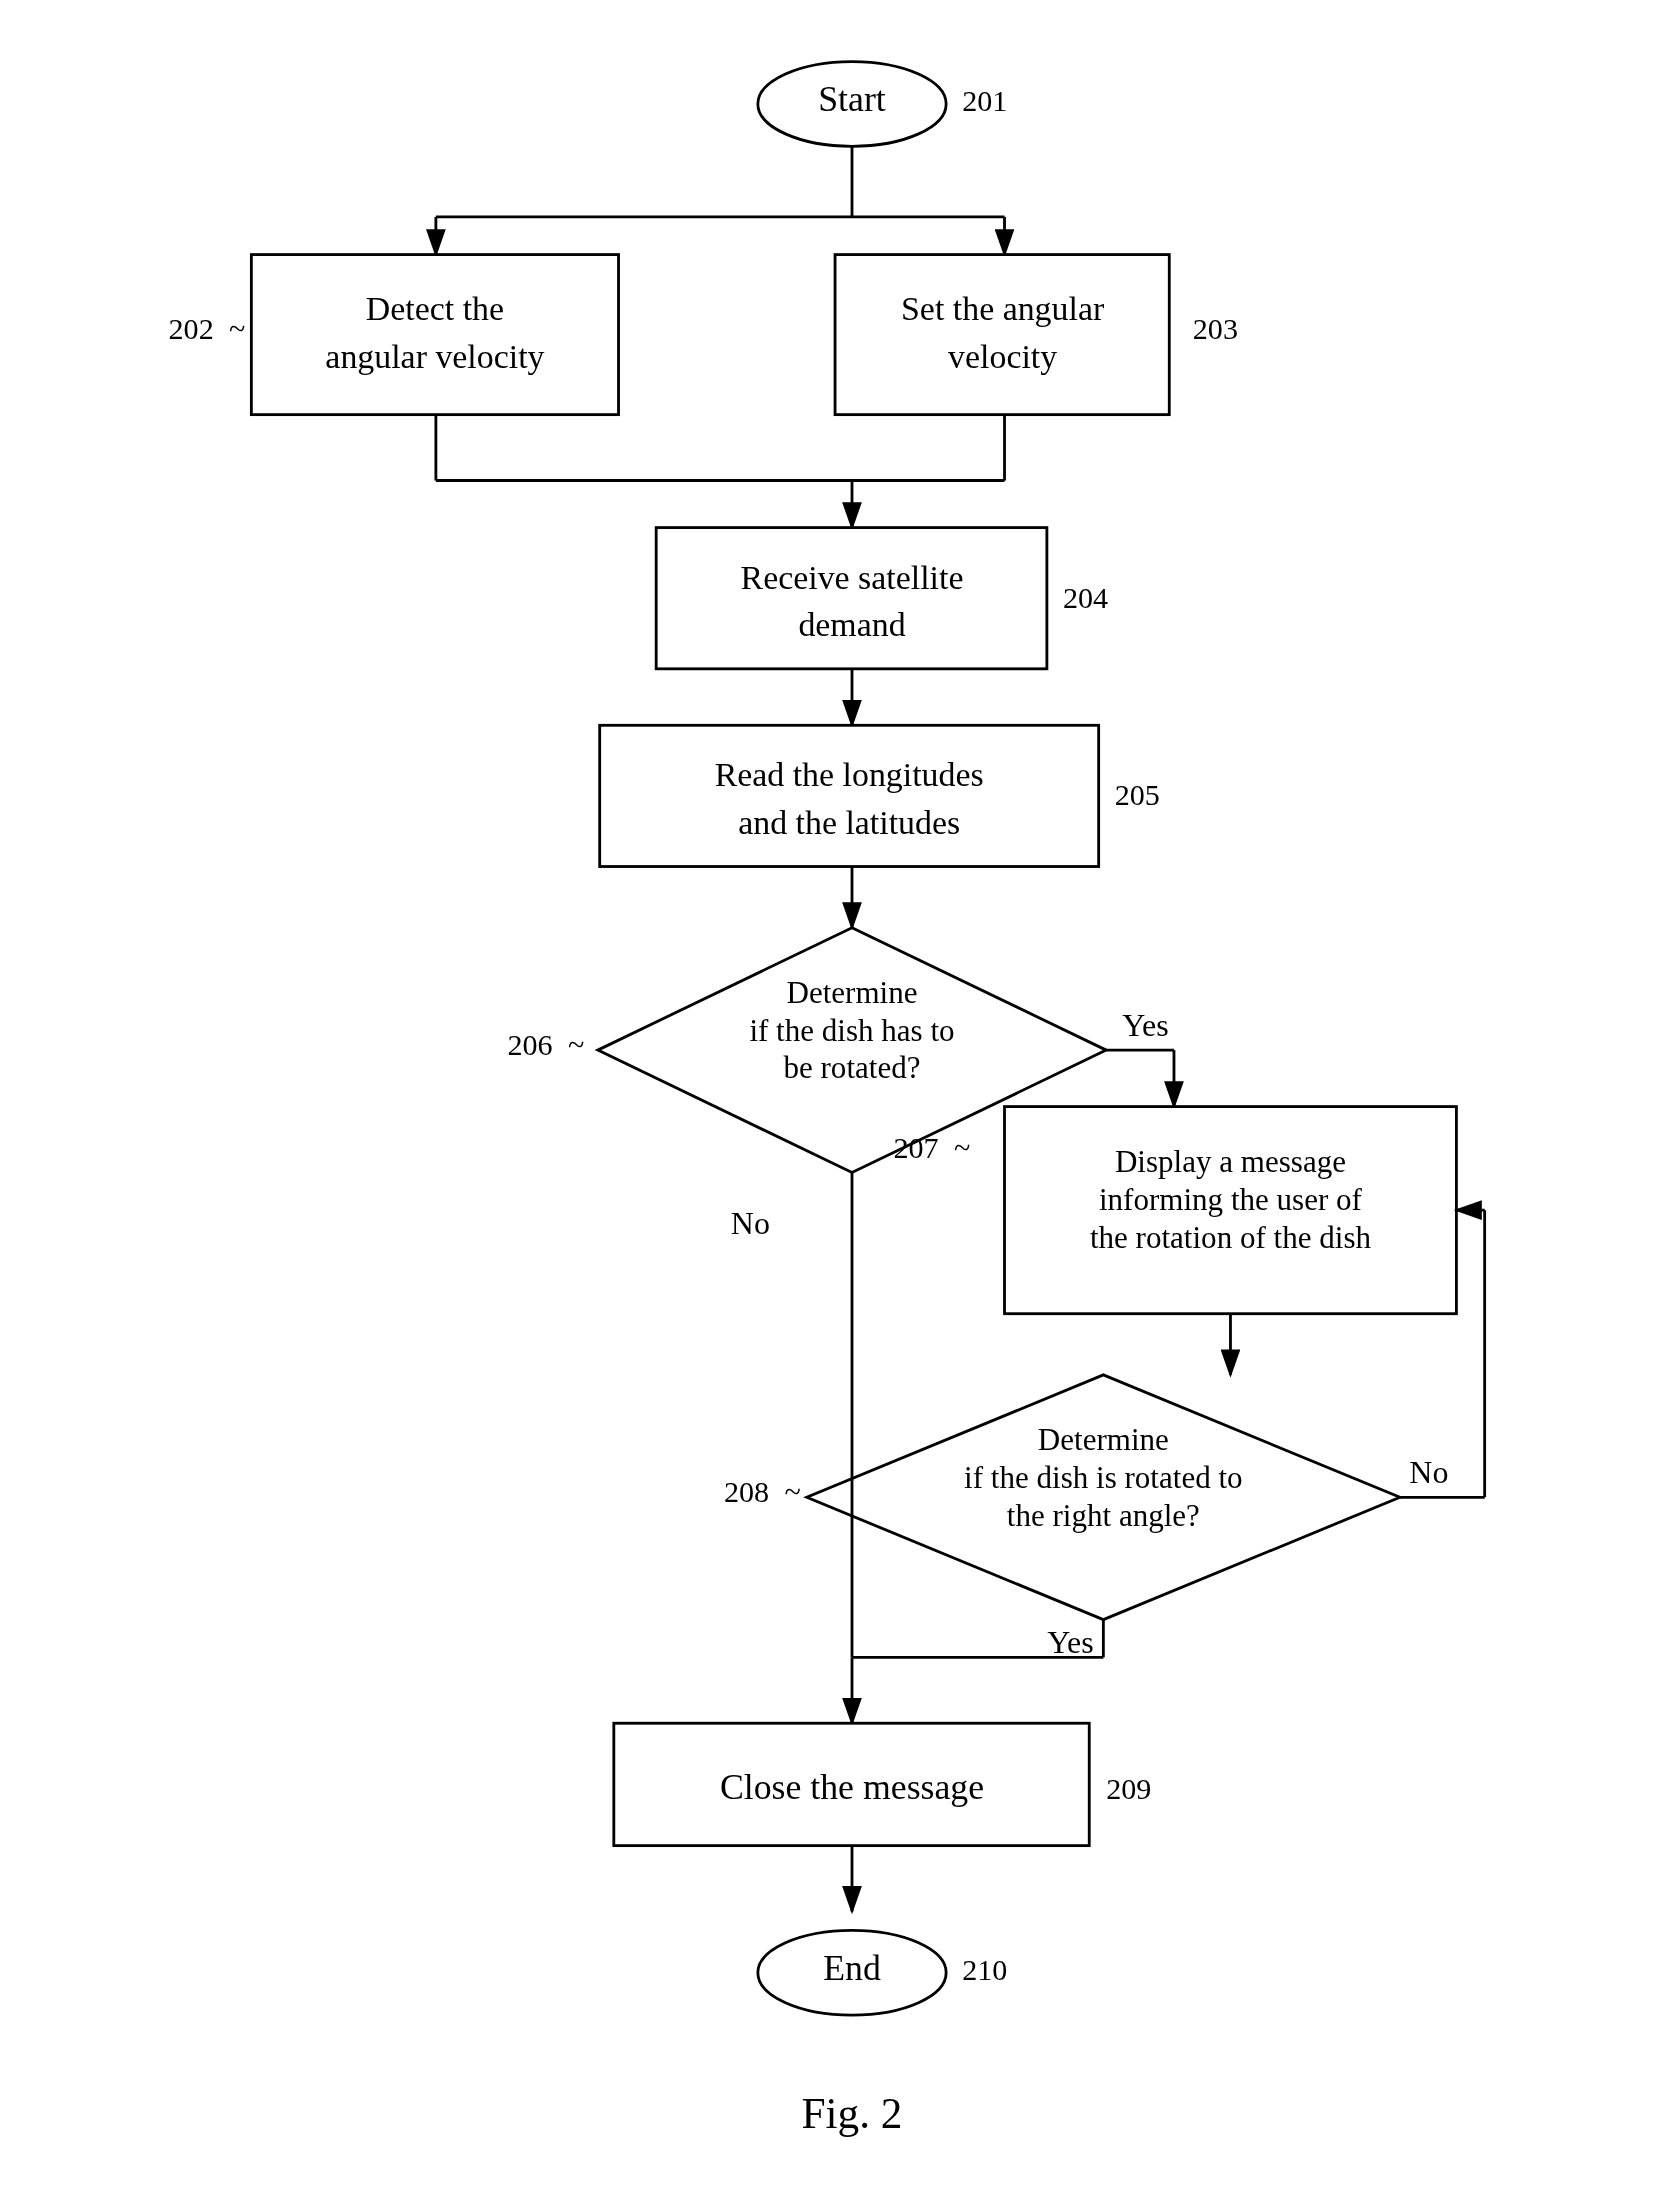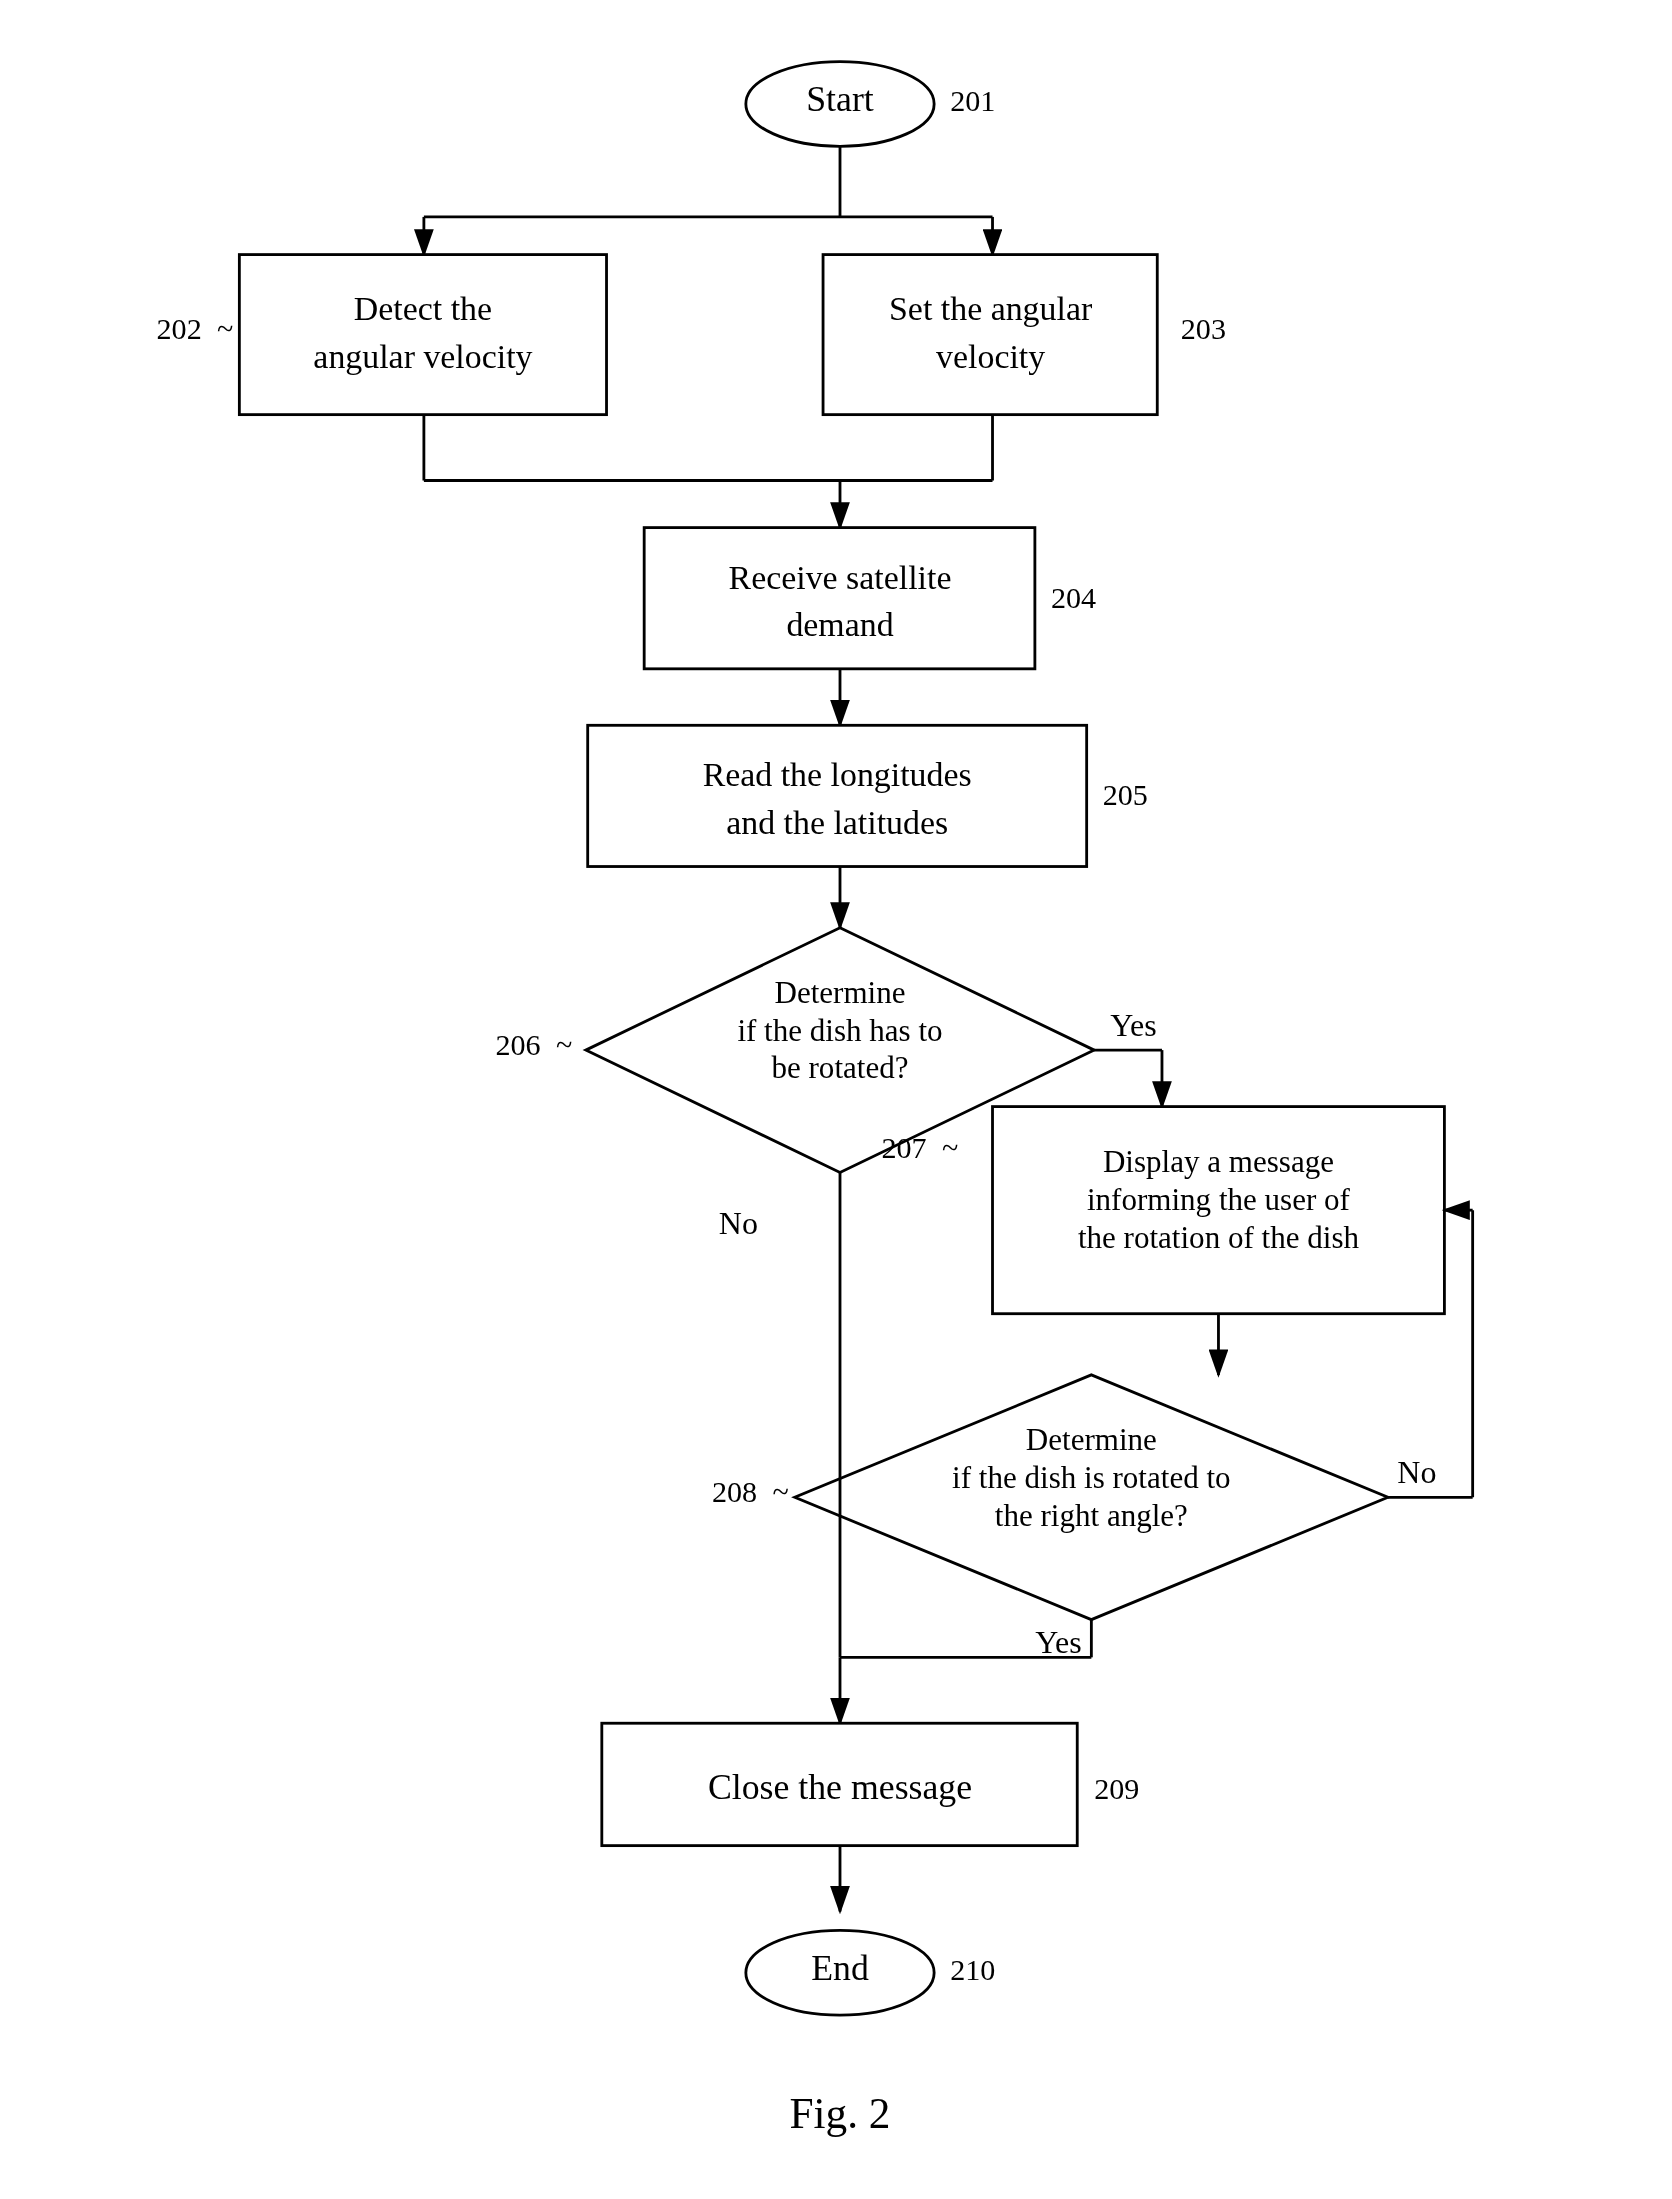--- a/index.html
+++ b/index.html
@@ -6,21 +6,21 @@
     body {
       background: #fff;
       font-family: 'Times New Roman', Times, serif;
       width: 1672px;
       height: 2200px;
       position: relative;
       overflow: hidden;
     }
     .diagram-container {
       position: absolute;
-      top: 0; left: 4px;
+      top: 0; left: 16px;
       width: 1524px;
       height: 2200px;
     }
     svg {
       width: 1672px;
       height: 2200px;
     }
   </style>
 </head>
 <body>

